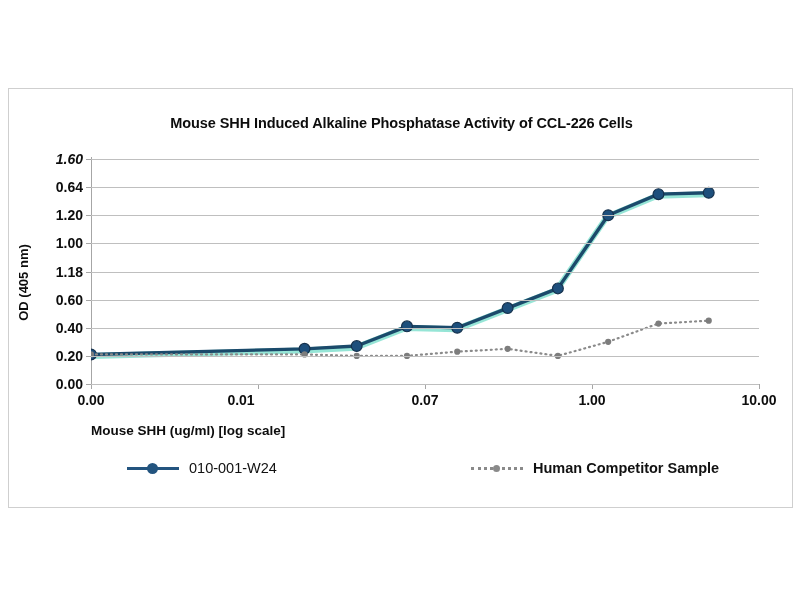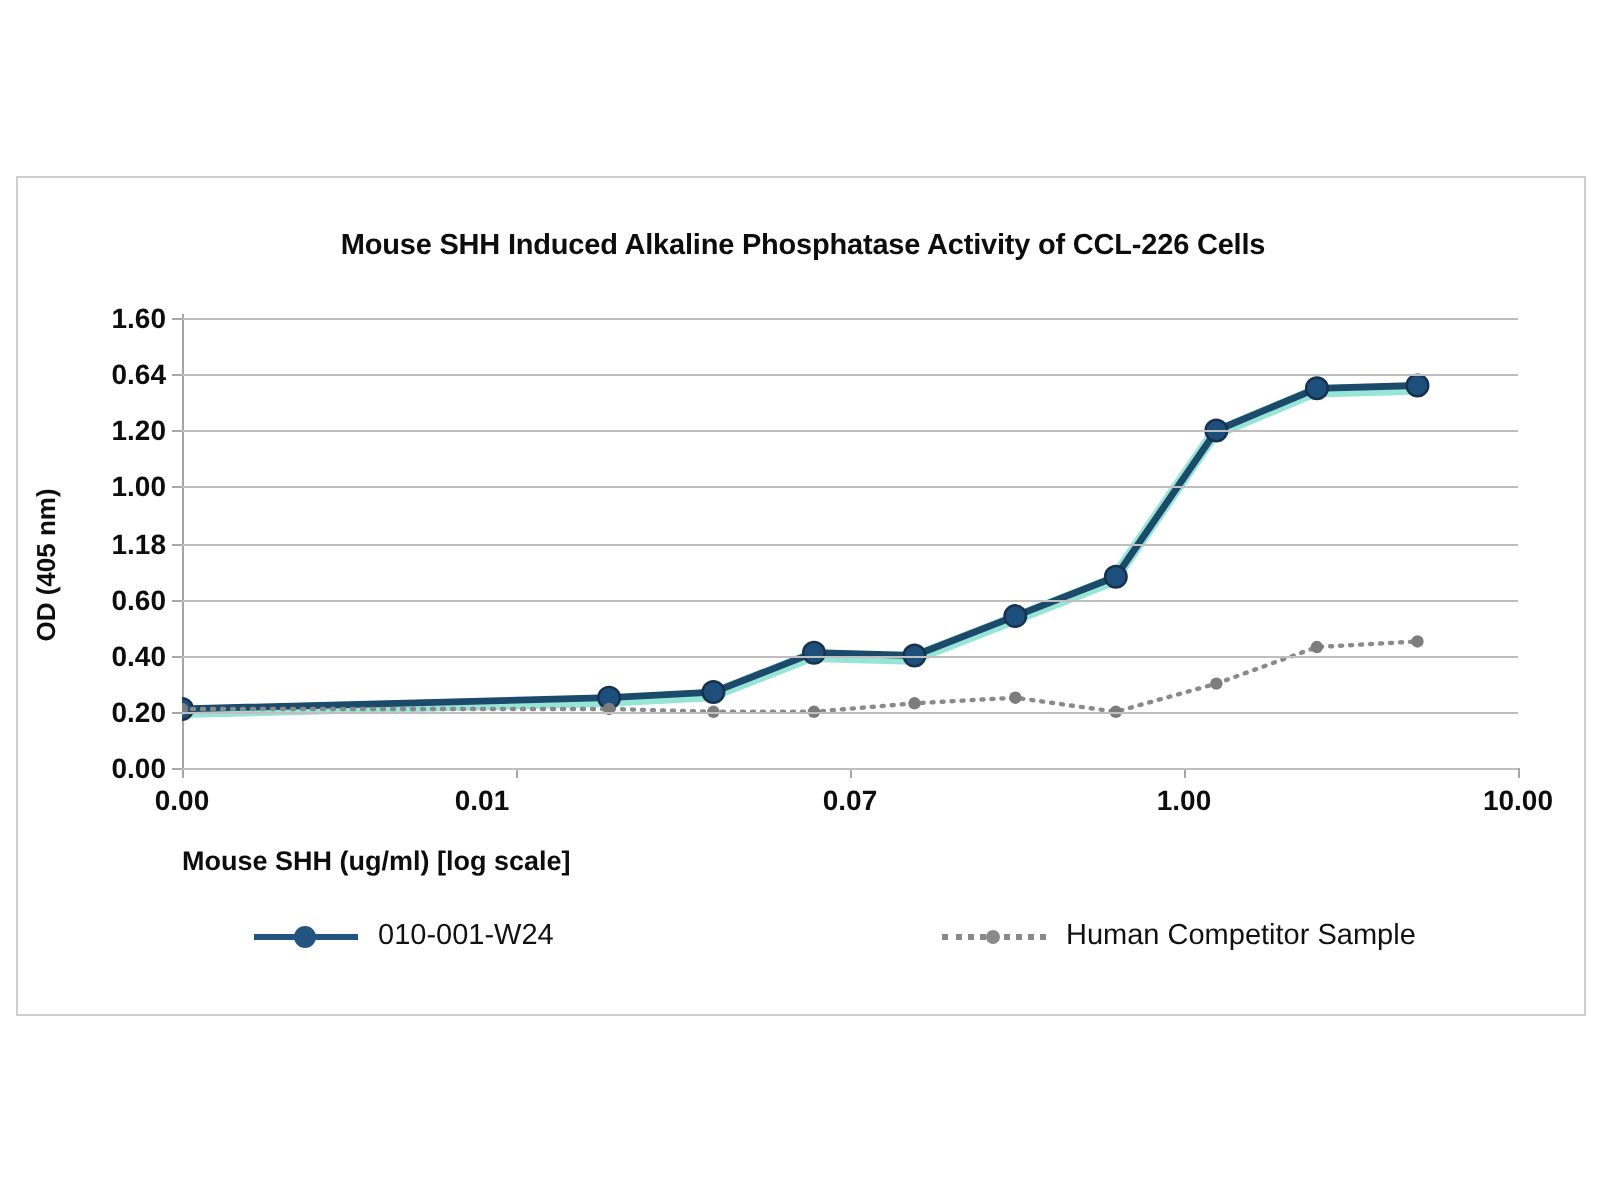--- a/index.html
+++ b/index.html
@@ -148,21 +148,21 @@
     width: 785px;
     height: 30px;
   }
   .legend-entry {
     position: absolute;
     display: flex;
     align-items: center;
     height: 22px;
   }
   #legend-entry-0 { left: 118px; }
-  #legend-entry-1 { left: 462px; }
+  #legend-entry-1 { left: 462px; font-weight: bold; }
   .legend-label {
     font-size: 14.5px;
     color: #111111;
     margin-left: 10px;
     white-space: nowrap;
   }
   .legend-swatch {
     width: 52px;
     height: 14px;
     position: relative;
@@ -202,21 +202,21 @@
 <body>
 
 <div id="figure-frame">
 
   <div id="chart-title">Mouse SHH Induced Alkaline Phosphatase Activity of CCL-226 Cells</div>
 
   <div id="y-axis-title">OD (405 nm)</div>
   <div id="x-axis-title">Mouse SHH (ug/ml) [log scale]</div>
 
   <div id="y-tick-labels">
-      <div class="y-tick-label" style="top: 0px;">1.60</div>
+      <div class="y-tick-label" style="top: 0px; font-style: italic;">1.60</div>
       <div class="y-tick-label" style="top: 28.125px;">0.64</div>
       <div class="y-tick-label" style="top: 56.25px;">1.20</div>
       <div class="y-tick-label" style="top: 84.375px;">1.00</div>
       <div class="y-tick-label" style="top: 112.5px;">1.18</div>
       <div class="y-tick-label" style="top: 140.625px;">0.60</div>
       <div class="y-tick-label" style="top: 168.75px;">0.40</div>
       <div class="y-tick-label" style="top: 196.875px;">0.20</div>
       <div class="y-tick-label" style="top: 225px;">0.00</div>
     </div>
 

